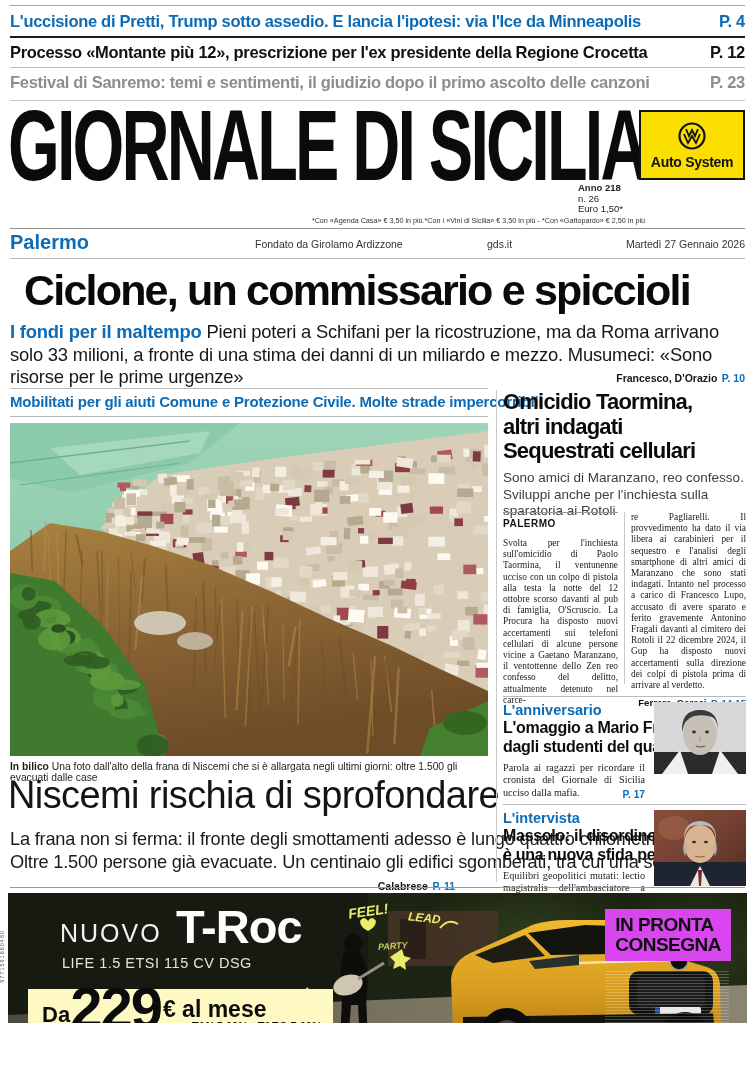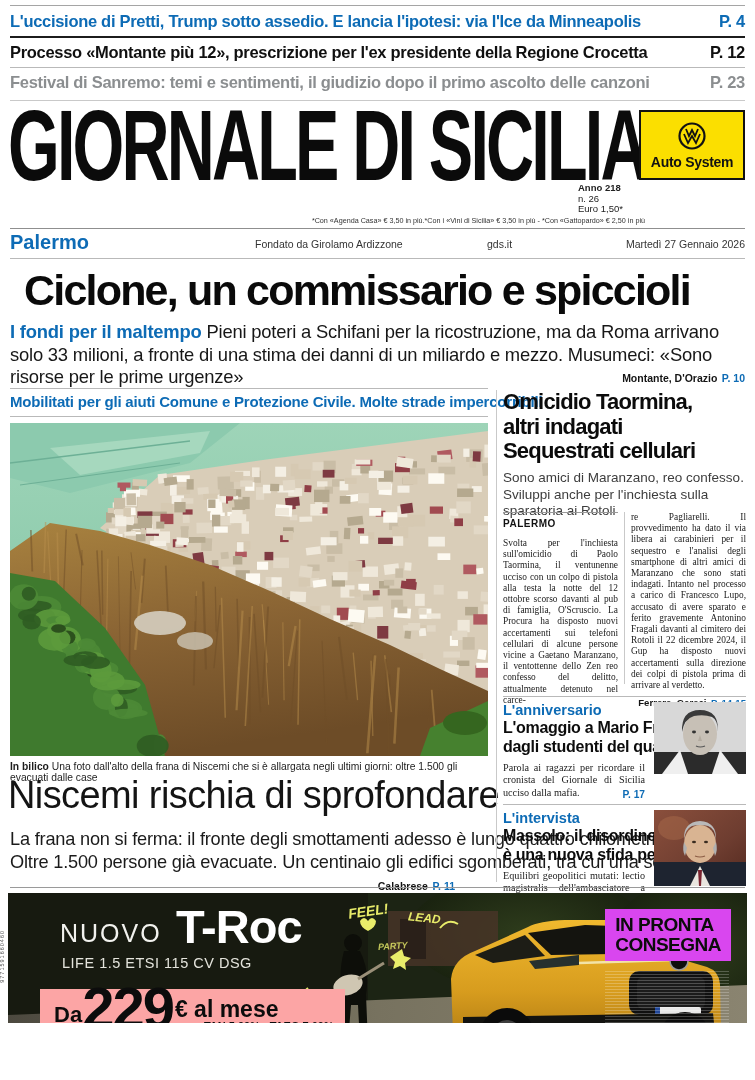--- a/index.html
+++ b/index.html
@@ -49,21 +49,21 @@
   .bodycol{font-size:9.4px;line-height:11.2px;text-align:justify;color:#1a1a1a;}
   .seclabel{font-size:14.5px;font-weight:bold;color:#0d6bb5;}
   .sechead{font-size:16px;font-weight:bold;line-height:18.5px;letter-spacing:-0.3px;color:#0c0c0c;}
   .secbody{font-size:10.2px;line-height:12.4px;color:#1a1a1a;text-align:justify;}
   .thumb{position:absolute;right:0;width:92px;overflow:hidden;}
   
   .ad{position:absolute;left:8px;top:893px;width:739px;height:130px;background:#14170f;overflow:hidden;}
   .ad-nuovo{position:absolute;left:52px;top:26px;color:#f2f2ee;font-size:25px;letter-spacing:2px;}
   .ad-model{position:absolute;left:168px;top:6px;color:#fff;font-size:47px;font-weight:bold;letter-spacing:-1px;}
   .ad-trim{position:absolute;left:54px;top:62px;color:#e4e4dc;font-size:14.5px;letter-spacing:0.5px;}
-  .pricebox{position:absolute;left:32px;top:96px;width:305px;height:64px;background:#fca5a5;
+  .pricebox{position:absolute;left:20px;top:96px;width:305px;height:64px;background:#fef9c3;
             display:flex;align-items:flex-end;padding:0 10px 21px 14px;box-sizing:border-box;color:#0c0c0c;}
   .p-da{font-size:22px;font-weight:bold;margin-bottom:4px;}
   .p-num{font-size:58px;font-weight:bold;line-height:48px;letter-spacing:-2px;}
   .p-tail{display:flex;flex-direction:column;margin-left:2px;}
   .p-suf{font-size:23px;font-weight:bold;line-height:22px;}
   .p-tan{font-size:11px;font-weight:bold;margin-left:29px;}
   .doodle{position:absolute;color:#e9ed6a;font-style:italic;font-weight:bold;font-size:12px;}
   .avail{position:absolute;right:16px;top:16px;background:#d946ef;color:#0c0c0c;font-weight:bold;
          font-size:19px;line-height:20px;padding:6px 10px;letter-spacing:-0.5px;}
   .fineprint{position:absolute;right:18px;top:78px;width:124px;height:88px;opacity:.6;
@@ -119,21 +119,21 @@
   <div class="dl-small" style="left:255px;">Fondato da Girolamo Ardizzone</div>
   <div class="dl-small" style="left:487px;">gds.it</div>
   <div class="dl-small" style="right:10px;">Martedì 27 Gennaio 2026</div>
   <div class="rule" style="left:10px;top:258px;width:735px;"></div>
 
   <div class="lead-h1">Ciclone, un commissario e spiccioli</div>
   <div class="lead-deck">
     <span class="kick">I fondi per il maltempo</span><span> Pieni poteri a Schifani per la ricostruzione, ma da Roma arrivano solo 33 milioni, a fronte di una stima dei danni di un miliardo e mezzo. Musumeci: «Sono risorse per le prime urgenze»</span>
   </div>
   <div class="abs" style="right:10px;top:368px;">
-    <span class="byline">Montante, D'Orazio</span>
+    <span class="byline">Francesco, D'Orazio</span>
     <span class="pref" style="font-size:10.5px;margin-top:44px;">P. 10</span>
   </div>
 
   <div class="rule" style="left:10px;top:388px;width:478px;"></div>
   <div class="kicker nowrap">Mobilitati per gli aiuti Comune e Protezione Civile. Molte strade impercorribili</div>
   <div class="rule" style="left:10px;top:416px;width:478px;"></div>
 
   <div class="photo">
     <svg width="478" height="333" viewBox="0 0 478 333">
       <defs>

